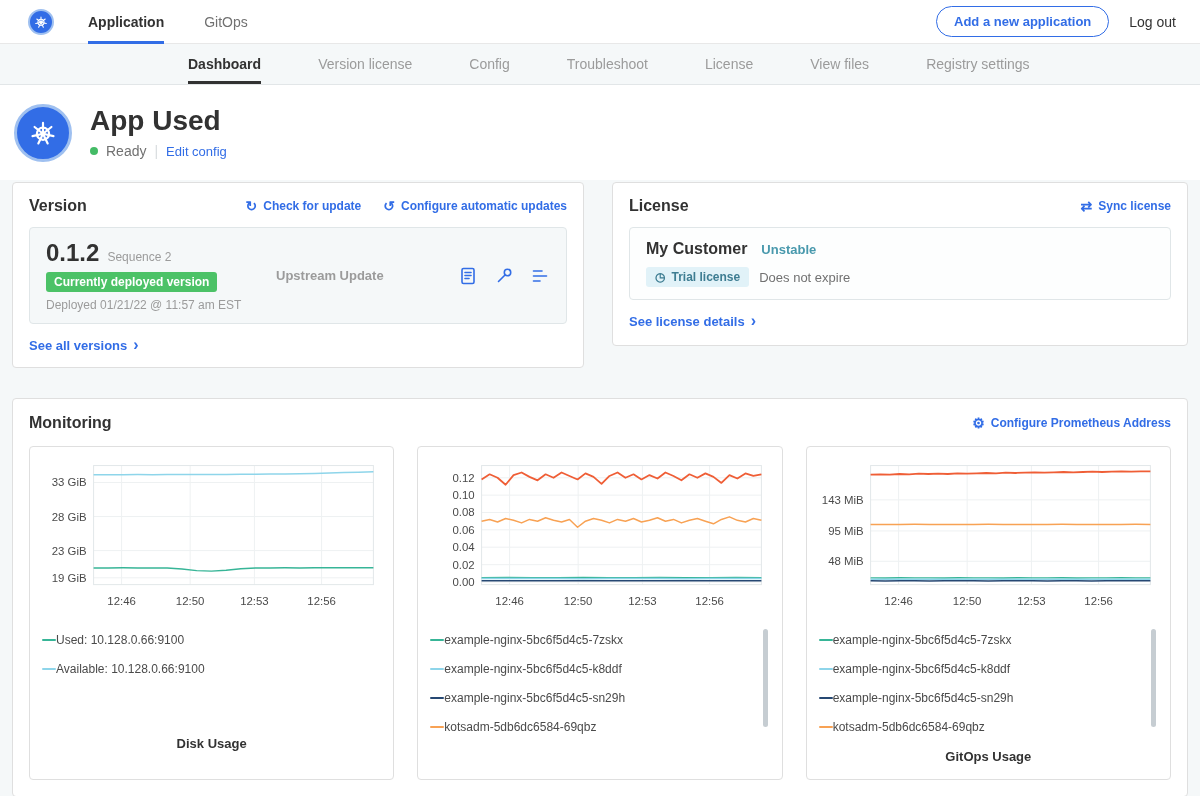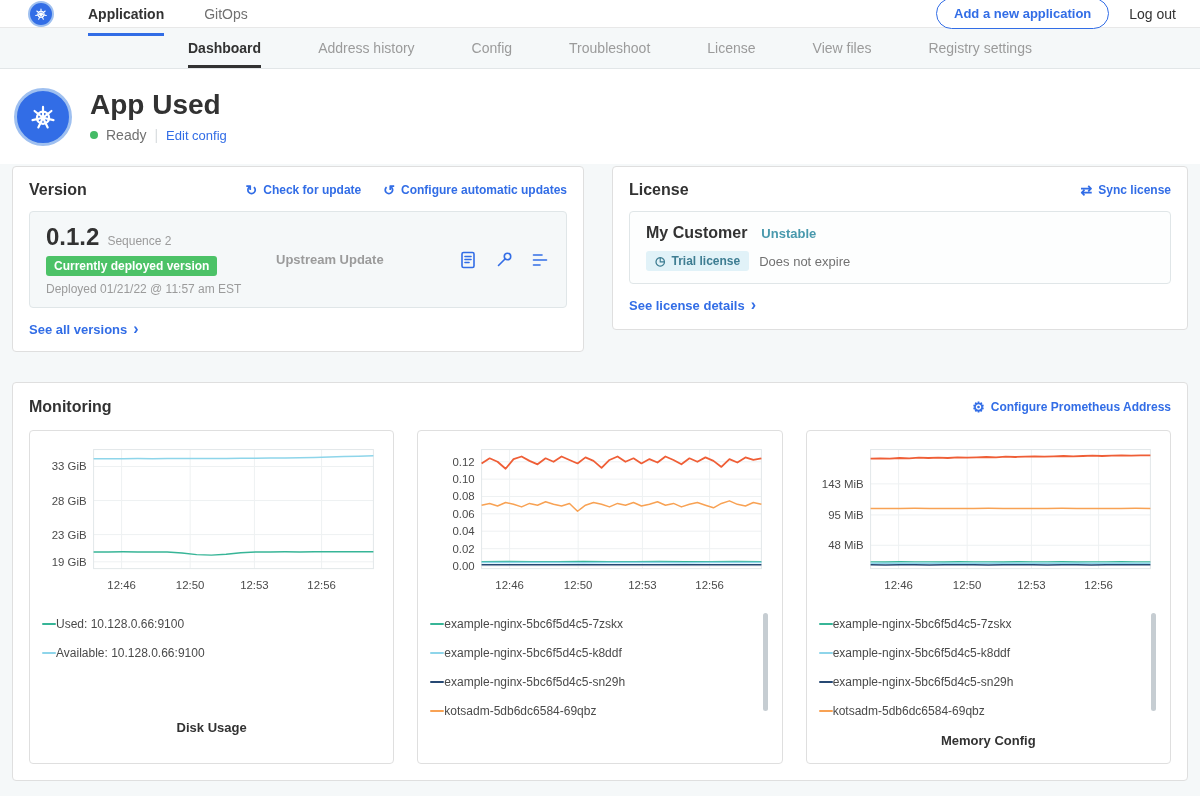--- a/index.html
+++ b/index.html
@@ -1,20 +1,20 @@
 <!DOCTYPE html>
 <html><head>
 <meta charset="utf-8">
 <style>
   * { box-sizing: border-box; margin: 0; padding: 0; }
   body { font-family: "Liberation Sans", sans-serif; background: #e9edee; }
   .page { width: 1200px; height: 796px; background: #f5f8f9; overflow: hidden; position: relative; }
 
   
-  .topnav { height: 28px; background: #fff; border-bottom: 1px solid #e8e8e8;
+  .topnav { height: 44px; background: #fff; border-bottom: 1px solid #e8e8e8;
             display: flex; justify-content: space-between; align-items: stretch; padding: 0 24px 0 28px; }
   .topnav-left { display: flex; align-items: center; }
   .brand-logo { width: 26px; height: 26px; border-radius: 50%; background: #326de6;
                 border: 2px solid #9fc0f0; display: flex; align-items: center; justify-content: center; margin-right: 34px; }
   .topnav-tab { position: relative; display: flex; align-items: center; height: 44px;
                 font-size: 14px; color: #717171; margin-right: 40px; cursor: pointer; }
   .topnav-tab.active { color: #323232; font-weight: 700; }
   .topnav-tab.active::after { content: ""; position: absolute; left: 0; right: 0; bottom: 0; height: 3px; background: #326de6; }
   .topnav-right { display: flex; align-items: center; gap: 20px; }
   .add-btn { background: #fff; border: 1px solid #326de6; color: #326de6; font-weight: 700;
@@ -121,21 +121,21 @@
       <div class="topnav-tab">GitOps</div>
     </div>
     <div class="topnav-right">
       <button class="add-btn">Add a new application</button>
       <span class="logout">Log out</span>
     </div>
   </header>
 
   <nav class="subnav">
     <div class="subnav-tab active">Dashboard</div>
-    <div class="subnav-tab">Address history</div>
+    <div class="subnav-tab">Version license</div>
     <div class="subnav-tab">Config</div>
     <div class="subnav-tab">Troubleshoot</div>
     <div class="subnav-tab">License</div>
     <div class="subnav-tab">View files</div>
     <div class="subnav-tab">Registry settings</div>
   </nav>
 
   <section class="app-header">
     <div class="app-logo">
       <svg width="36" height="36" viewBox="0 0 100 100">
@@ -385,18 +385,18 @@
               </div>
               <div class="legend-row">
                 <span class="dash" style="background: rgb(38, 72, 115);"></span>
                 <span class="legend-label">example-nginx-5bc6f5d4c5-sn29h</span>
               </div>
               <div class="legend-row">
                 <span class="dash" style="background: rgb(248, 162, 84);"></span>
                 <span class="legend-label">kotsadm-5db6dc6584-69qbz</span>
               </div>
             </div>
-          <div class="panel-title">Memory Config</div>
+          <div class="panel-title">GitOps Usage</div>
         </div>
       </div>
     </section>
   </main>
 </div>
 
 </body></html>

